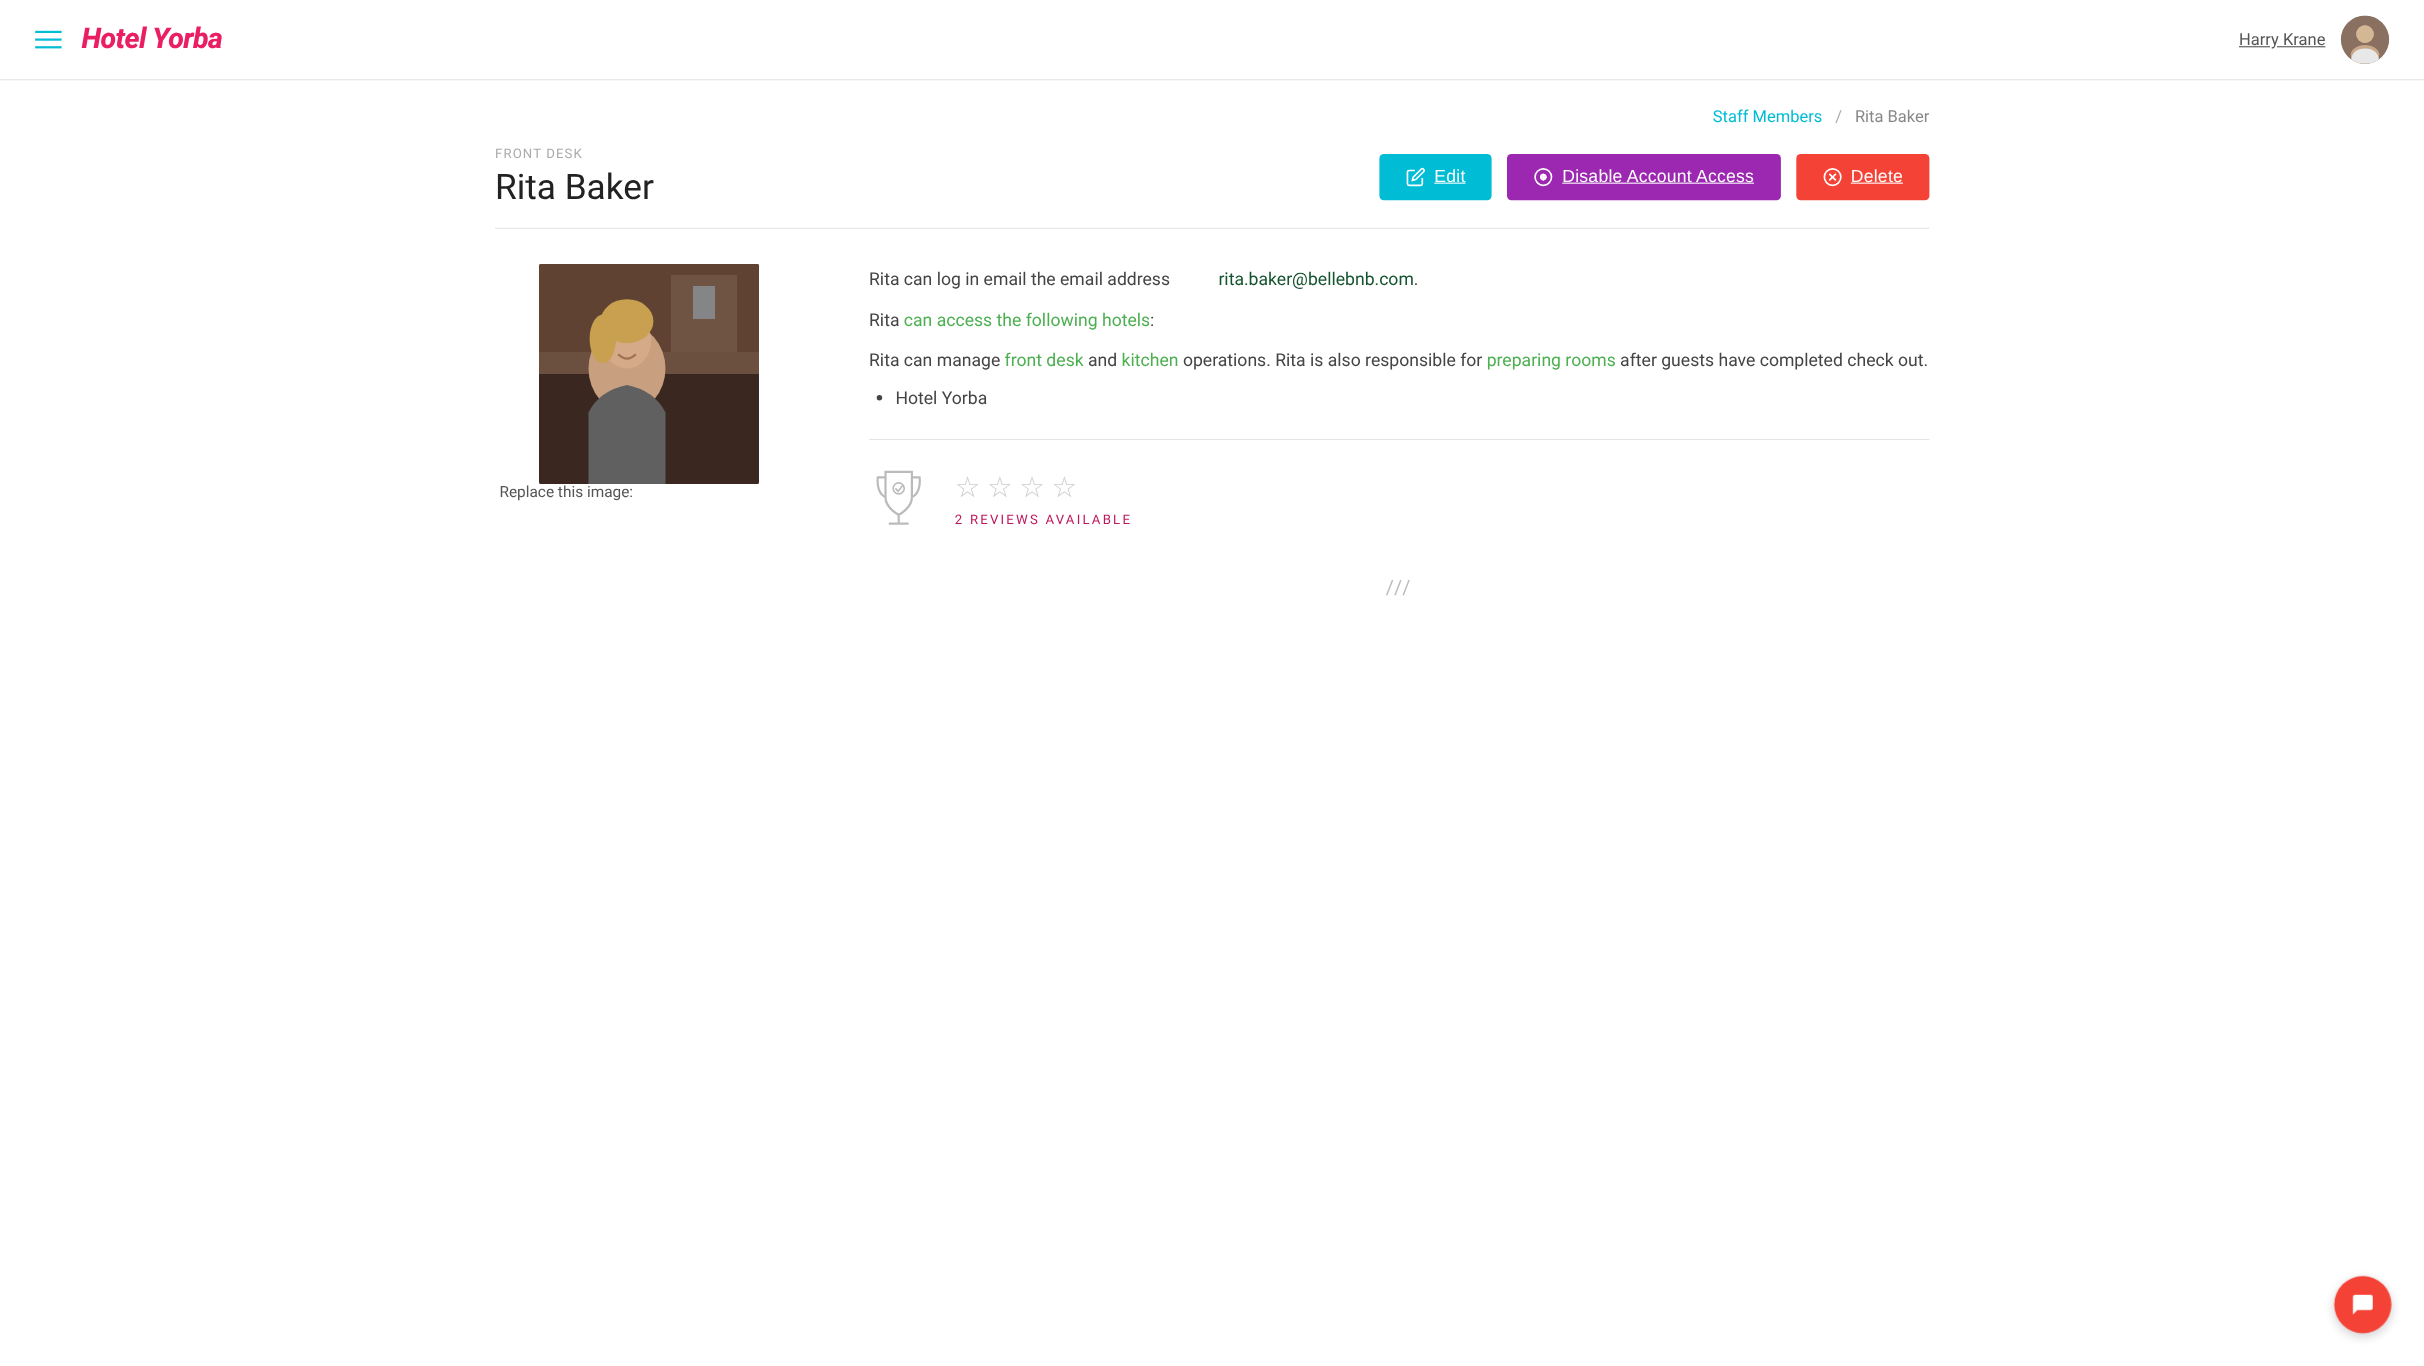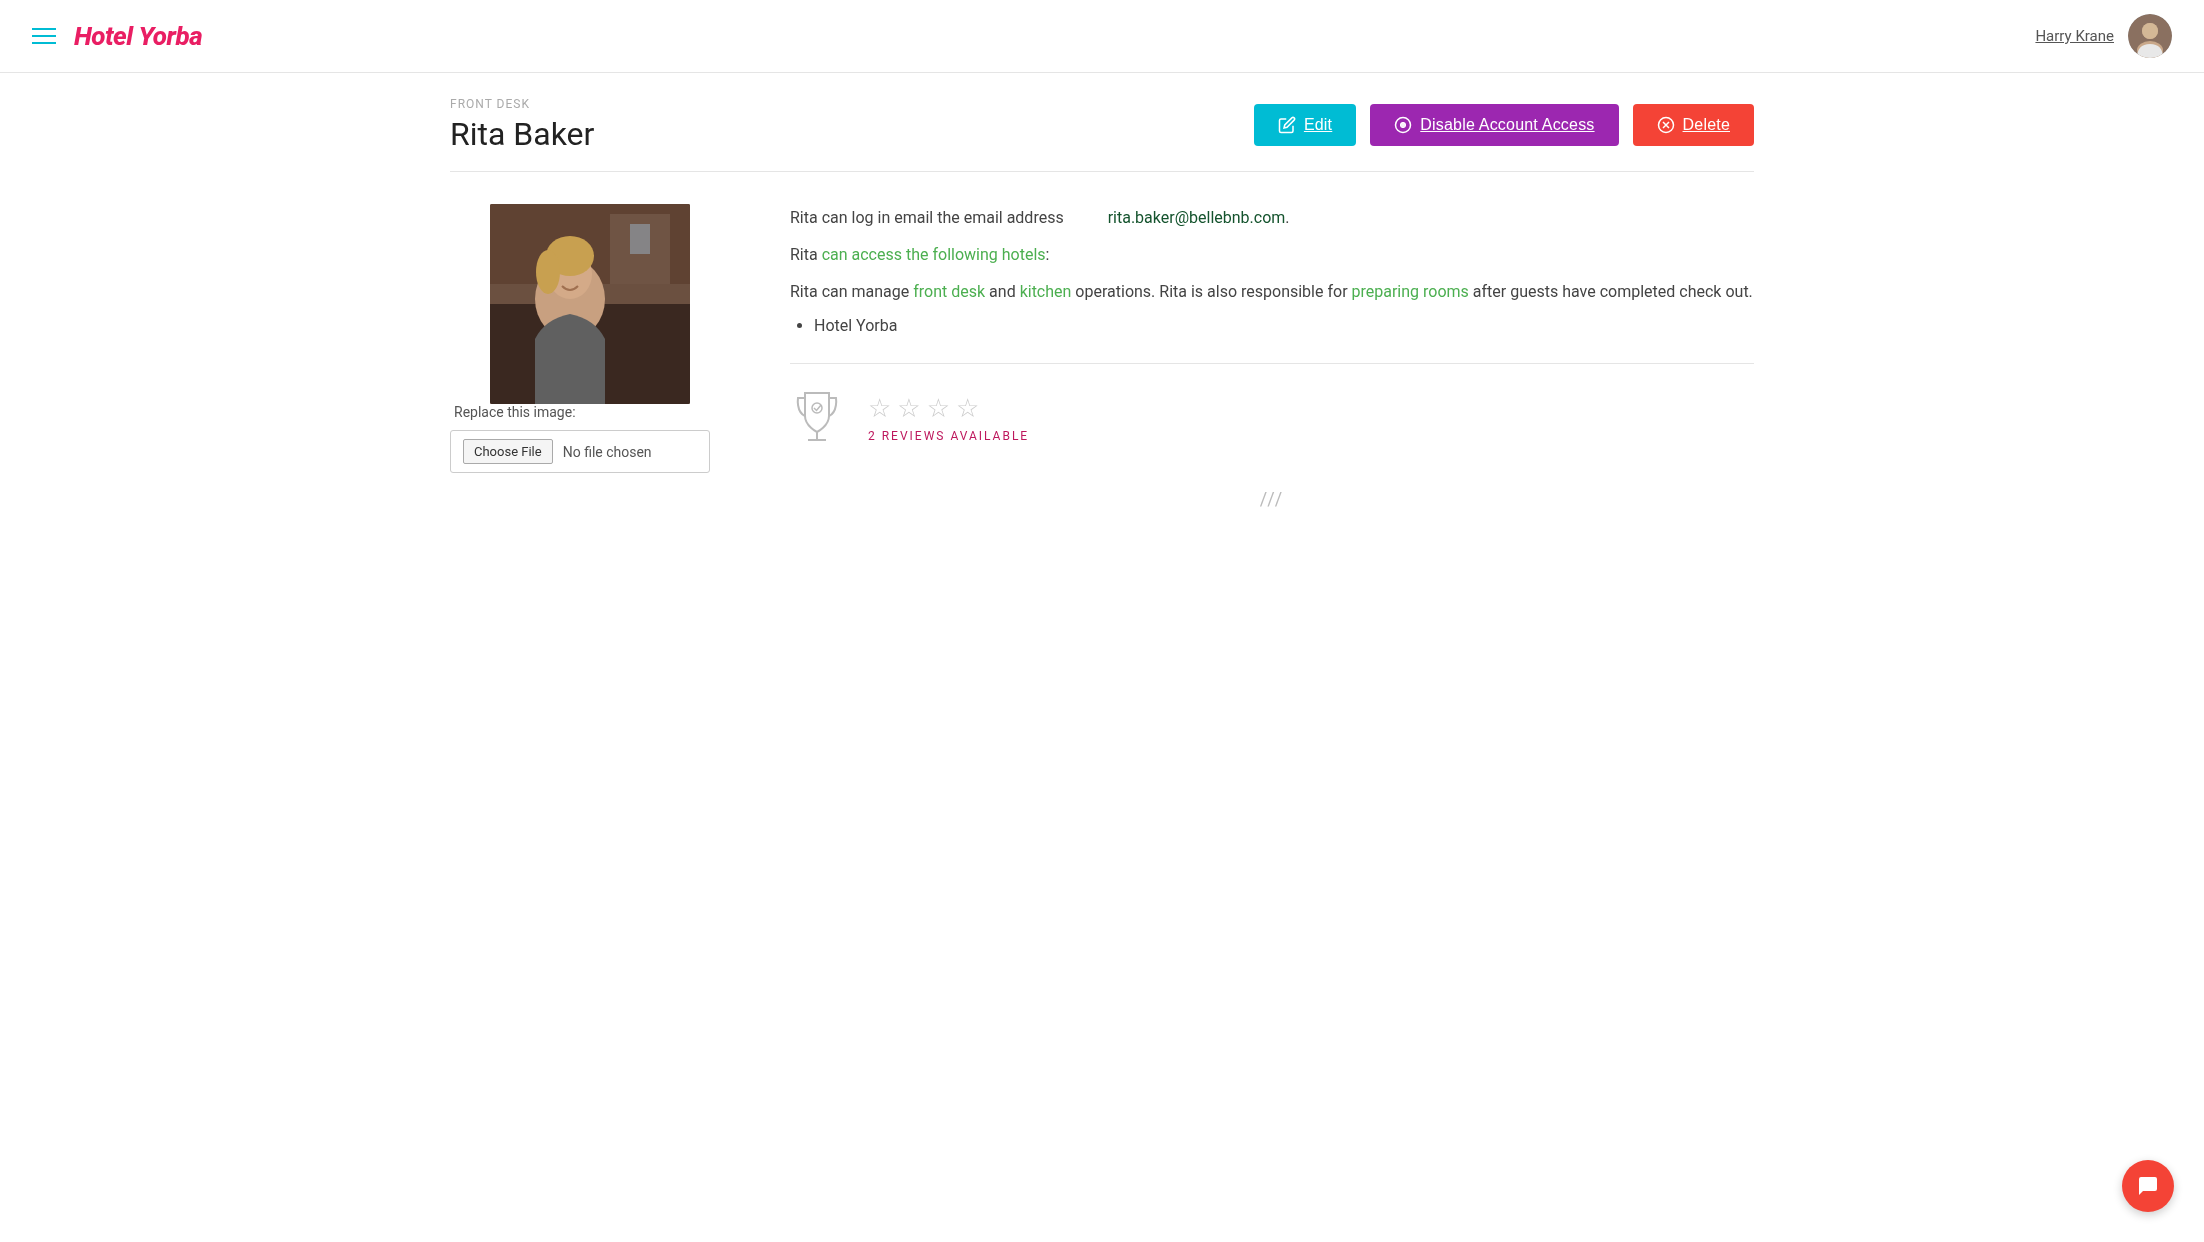--- a/index.html
+++ b/index.html
@@ -294,20 +294,25 @@
         <circle cx="22" cy="17" r="8" fill="#d4b896"></circle>
 
         <path d="M9 44 Q9 30 22 30 Q35 30 35 44Z" fill="#e8e8e8"></path>
       </svg>
     </div>
   </div>
 </header>
 
 <main class="main">
 
+  <div class="breadcrumb">
+    <a>Staff Members</a>
+    <span class="separator">/</span>
+    <span>Rita Baker</span>
+  </div>
 
   <div class="page-header">
     <div class="page-header-left">
       <div class="role-label">FRONT DESK</div>
       <div class="staff-name">Rita Baker</div>
     </div>
     <div class="page-header-right">
       <button class="btn btn-edit">
         <svg width="18" height="18" viewBox="0 0 24 24" fill="none" stroke="currentColor" stroke-width="2">
           <path d="M11 4H4a2 2 0 0 0-2 2v14a2 2 0 0 0 2 2h14a2 2 0 0 0 2-2v-7"></path>
@@ -355,25 +360,20 @@
           <ellipse cx="80" cy="52" rx="24" ry="20" fill="#c8a050"></ellipse>
           <ellipse cx="58" cy="68" rx="12" ry="22" fill="#c8a050"></ellipse>
 
           <path d="M45 135 Q55 115 80 110 Q105 115 115 135 L115 200 L45 200Z" fill="#606060"></path>
 
           <path d="M72 82 Q80 90 88 82" fill="none" stroke="#a07050" stroke-width="2"></path>
         </svg>
       </div>
 
       <div class="replace-label">Replace this image:</div>
-      <div class="file-input-wrapper">
-        <span class="choose-file-btn">Choose File</span>
-        <span class="file-name">No file chosen</span>
-
-      </div>
     </div>
 
     <div class="content-right">
       <p class="info-text">
         <span>Rita can log in email the email address </span><a class="link-cyan">rita.baker@bellebnb.com</a><span>.</span>
       </p>
       <p class="info-text">
         <span>Rita </span><span class="link-green">can access the following hotels</span><span>:</span>
       </p>
       <p class="info-text">

